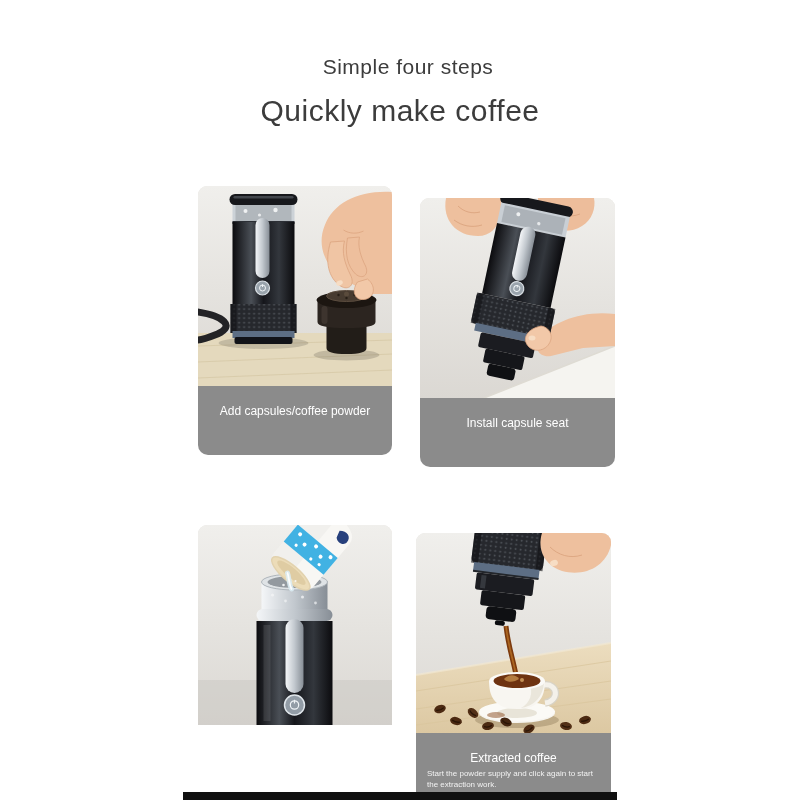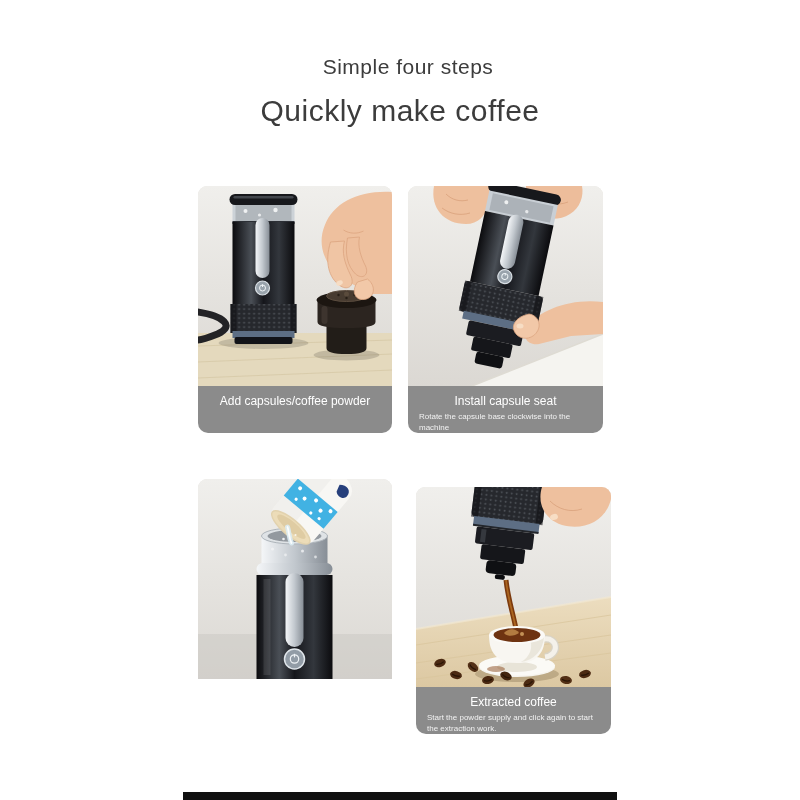--- a/index.html
+++ b/index.html
@@ -7,22 +7,22 @@
          font-family:"Liberation Sans",sans-serif;overflow:hidden;}
   .subtitle{position:absolute;top:55px;left:8px;width:100%;text-align:center;
             font-size:21px;color:#3c3c3c;letter-spacing:.5px;}
   .title{position:absolute;top:94px;left:0;width:100%;text-align:center;
          font-size:30px;color:#3c3c3c;letter-spacing:.5px;}
   .grid{position:absolute;left:198px;top:186px;width:405px;
         display:grid;grid-template-columns:194px 195px;column-gap:16px;row-gap:46px;}
   .card{width:100%;}
   .photo{height:200px;border-radius:9px 9px 0 0;overflow:hidden;background:#e7e5e1;}
   .photo svg{display:block;width:100%;height:100%;}
-  .caption{height:47px;box-sizing:border-box;background:#8b8b8b;color:#ffffff;
-           border-radius:0 0 10px 10px;padding:8px 11px 0 11px;}
+  .caption{height:69px;box-sizing:border-box;background:#8b8b8b;color:#ffffff;
+           border-radius:0 0 10px 10px;padding:18px 11px 0 11px;}
   .caption-heading{text-align:center;font-size:12px;line-height:1.18;white-space:pre-line;}
   .caption-desc{margin-top:4px;font-size:8px;line-height:1.32;color:#f2f2f2;text-align:left;}
   .bottom-bar{position:absolute;left:183px;top:792px;width:434px;height:8px;background:#101010;}
 </style>
 </head>
 <body>
 
 <svg width="0" height="0" style="position:absolute" aria-hidden="true">
   <defs>
     <linearGradient id="bgG" x1="0" y1="0" x2="0" y2="1">
@@ -111,21 +111,21 @@
             <ellipse cx="142" cy="97" rx="3.4" ry="2.4" fill="#f7ddc4" transform="rotate(-25 142 97)"></ellipse>
             <path d="M146 44 C 152 48 160 48 166 45" stroke="#d79d78" stroke-width="0.8" fill="none" opacity=".8"></path>
           </g>
         </svg>
       </div>
       <figcaption class="caption">
         <div class="caption-heading">Add capsules/coffee powder</div>
       </figcaption>
     </figure>
 
-    <figure class="card" style="margin:0">
+    <figure class="card" style="margin:12px">
       <div class="photo">
         <svg viewBox="0 0 195 200" preserveAspectRatio="xMidYMid slice">
           <rect width="195" height="200" fill="url(#bgG)"></rect>
           <polygon points="64,200 195,148 195,200" fill="#f5f4f0"></polygon>
           <line x1="64" y1="200" x2="195" y2="148" stroke="#dedbd3" stroke-width="1.5"></line>
           <g>
             <path d="M26 0 C 22 22 36 38 58 38 C 70 38 78 30 80 18 L 82 0 Z" fill="#eec09e"></path>
             <path d="M38 8 C 44 14 52 16 60 14 M34 22 C 42 28 52 30 62 27" stroke="#d79d78" stroke-width="0.9" fill="none" opacity=".8"></path>
             <path d="M118 0 L 117 14 C 124 32 146 38 162 28 C 172 22 176 10 174 0 Z" fill="#edbd9b"></path>
             <path d="M130 10 C 138 18 150 20 160 16" stroke="#d79d78" stroke-width="0.9" fill="none" opacity=".8"></path>
@@ -154,21 +154,20 @@
             <rect x="-14" y="80" width="28" height="12" rx="3" fill="#0f1013"></rect>
           </g>
           <g>
             <path d="M121 128 C 107 131 101 141 109 149 C 117 156 129 151 131 141 C 132 135 128 129 121 128 Z" fill="#f2c8a8" stroke="#dca480" stroke-width="0.8"></path>
             <ellipse cx="112" cy="140" rx="3.5" ry="2.5" fill="#f7ddc4"></ellipse>
           </g>
         </svg>
       </div>
       <figcaption class="caption">
         <div class="caption-heading">Install capsule seat</div>
-        <div class="caption-desc">Rotate the capsule base clockwise into the machine</div>
       </figcaption>
     </figure>
 
     <figure class="card" style="margin:0">
       <div class="photo">
         <svg viewBox="0 0 195 200" preserveAspectRatio="xMidYMid slice">
           <rect width="195" height="200" fill="url(#bgG)"></rect>
           <rect y="155" width="195" height="45" fill="#c8c6c2" opacity=".45"></rect>
           <g>
             <rect x="64" y="56" width="66" height="32" fill="url(#silG)"></rect>

